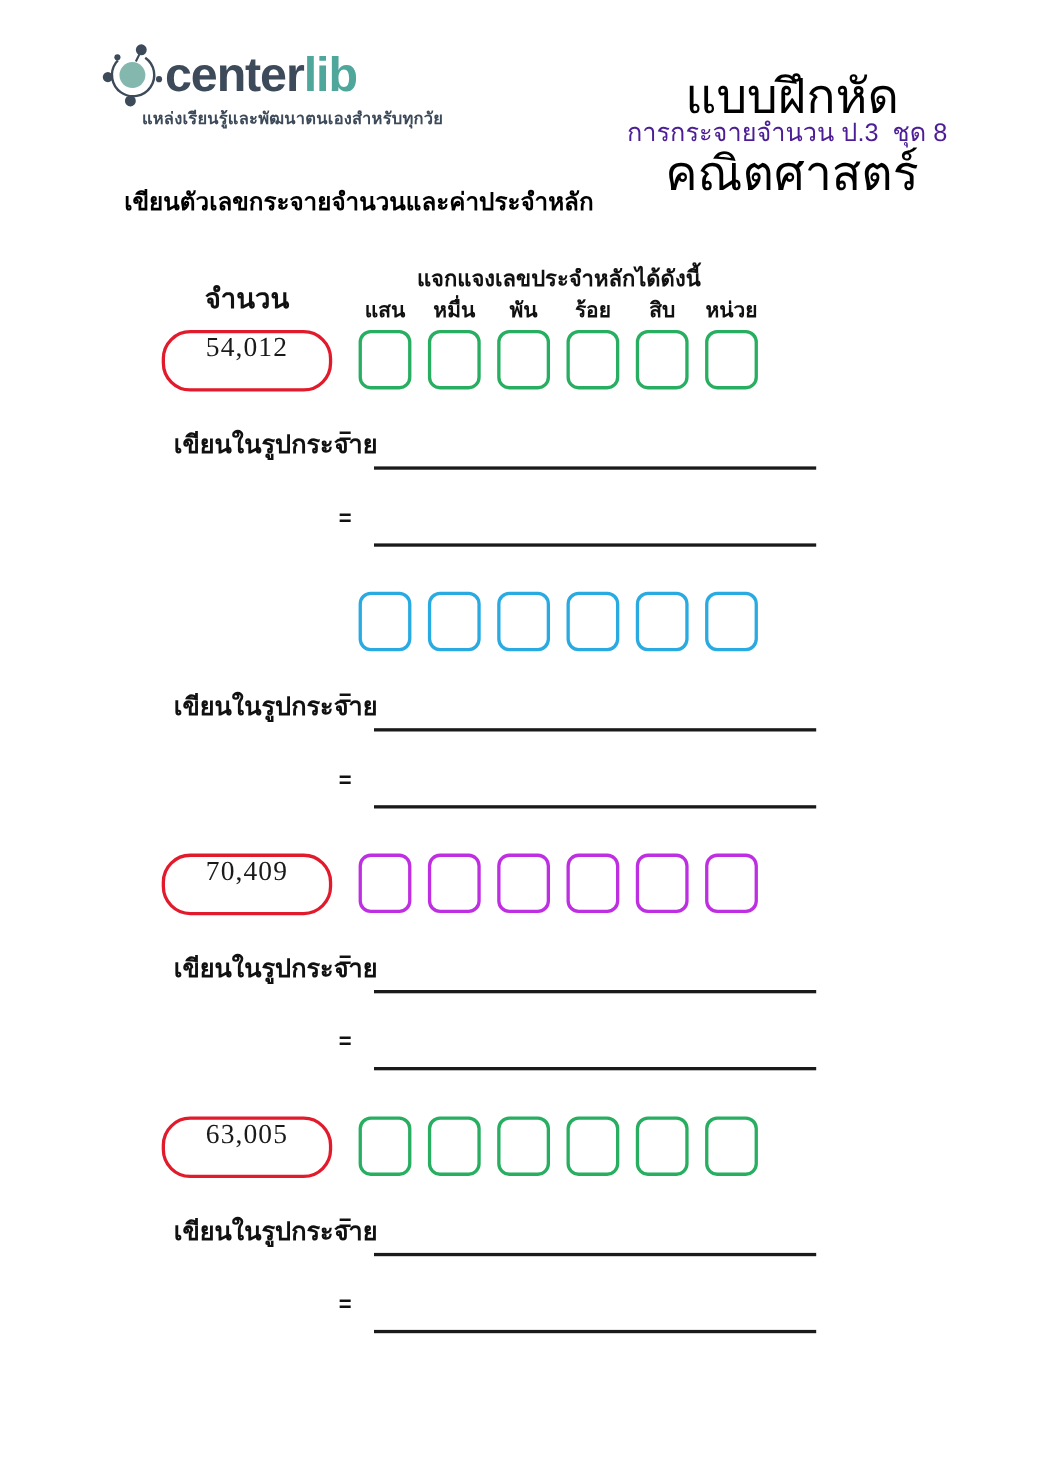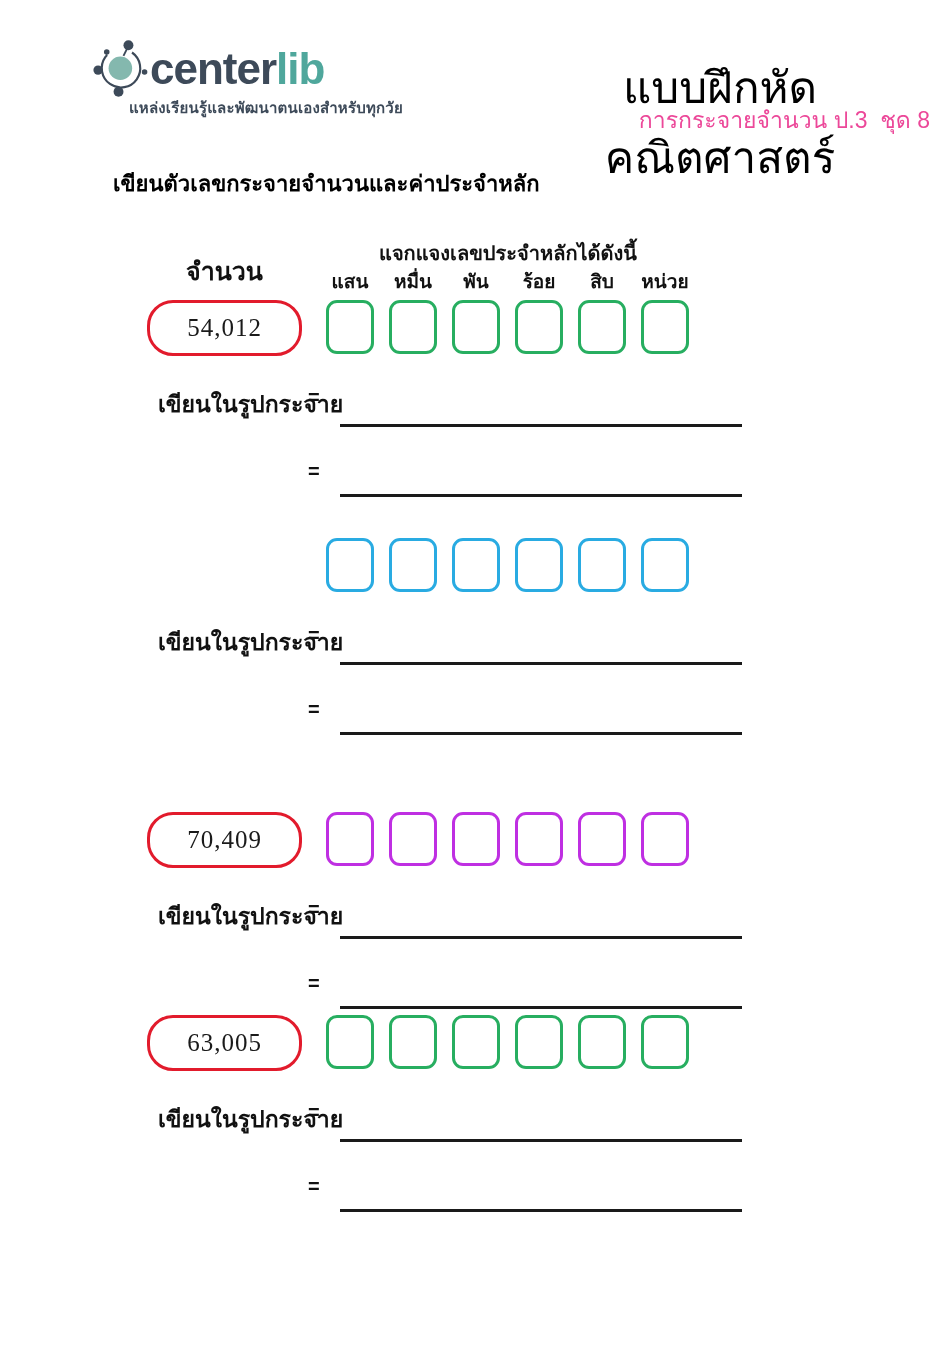--- a/index.html
+++ b/index.html
@@ -24,21 +24,21 @@
   .tagline{
     position:absolute;left:93px;top:96px;
     font-size:15px;font-weight:600;color:#3d4a59;letter-spacing:.2px;margin-left:36px;
   }
   .title{
     position:absolute;left:520px;top:52px;width:400px;
     text-align:center;font-size:44px;color:#000;
   }
   .subtitle{
     position:absolute;left:570px;top:102px;width:360px;
-    text-align:right;font-size:23px;color:#ec4899;white-space:pre;
+    text-align:left;font-size:23px;color:#4c1d95;white-space:pre;
   }
   
   .instruction{
     position:absolute;left:113px;top:166px;
     font-size:22px;font-weight:bold;color:#000;font-family:Liberation Serif, serif;
   }
   
   .col-number{
     position:absolute;left:147px;top:251px;width:155px;
     text-align:center;font-size:25px;font-weight:bold;
@@ -53,21 +53,21 @@
   }
   .place-cell{
     width:48px;text-align:center;font-size:19px;font-weight:bold;
     white-space:nowrap;display:flex;justify-content:center;
   }
   
   .problem{position:absolute;left:0;width:951px;height:230px;}
   .num-box{
     position:absolute;left:147px;top:0;width:155px;height:56px;
     border:3.5px solid #e21b2c;border-radius:26px;background:#fff;
-    display:flex;align-items:center;justify-content:center;
+    display:flex;align-items:flex-start;justify-content:center;
     box-sizing:border-box;
   }
   .num-box span{
     font-family:"Liberation Serif",serif;
     font-size:25px;color:#1a1a1a;letter-spacing:1px;
   }
   .digit-boxes{position:absolute;left:326px;top:0;display:flex;gap:15px;}
   .digit-box{
     width:48px;height:54px;border:3px solid #27ae60;border-radius:11px;
     background:#fff;box-sizing:border-box;
@@ -148,21 +148,21 @@
       <div class="digit-box" style="border-color: rgb(41, 171, 226);"></div>
       <div class="digit-box" style="border-color: rgb(41, 171, 226);"></div>
     </div>
     <div class="expand-label">เขียนในรูปกระจาย</div>
     <span class="eq eq1">=</span>
     <div class="answer-line line1"></div>
     <span class="eq eq2">=</span>
     <div class="answer-line line2"></div>
   </section>
 
-  <section class="problem" style="top:812px">
+  <section class="problem" style="top:776px">
     <div class="num-box">
         <span>70,409</span>
       </div>
     <div class="digit-boxes">
       <div class="digit-box" style="border-color: rgb(191, 47, 226);"></div>
       <div class="digit-box" style="border-color: rgb(191, 47, 226);"></div>
       <div class="digit-box" style="border-color: rgb(191, 47, 226);"></div>
       <div class="digit-box" style="border-color: rgb(191, 47, 226);"></div>
       <div class="digit-box" style="border-color: rgb(191, 47, 226);"></div>
       <div class="digit-box" style="border-color: rgb(191, 47, 226);"></div>

